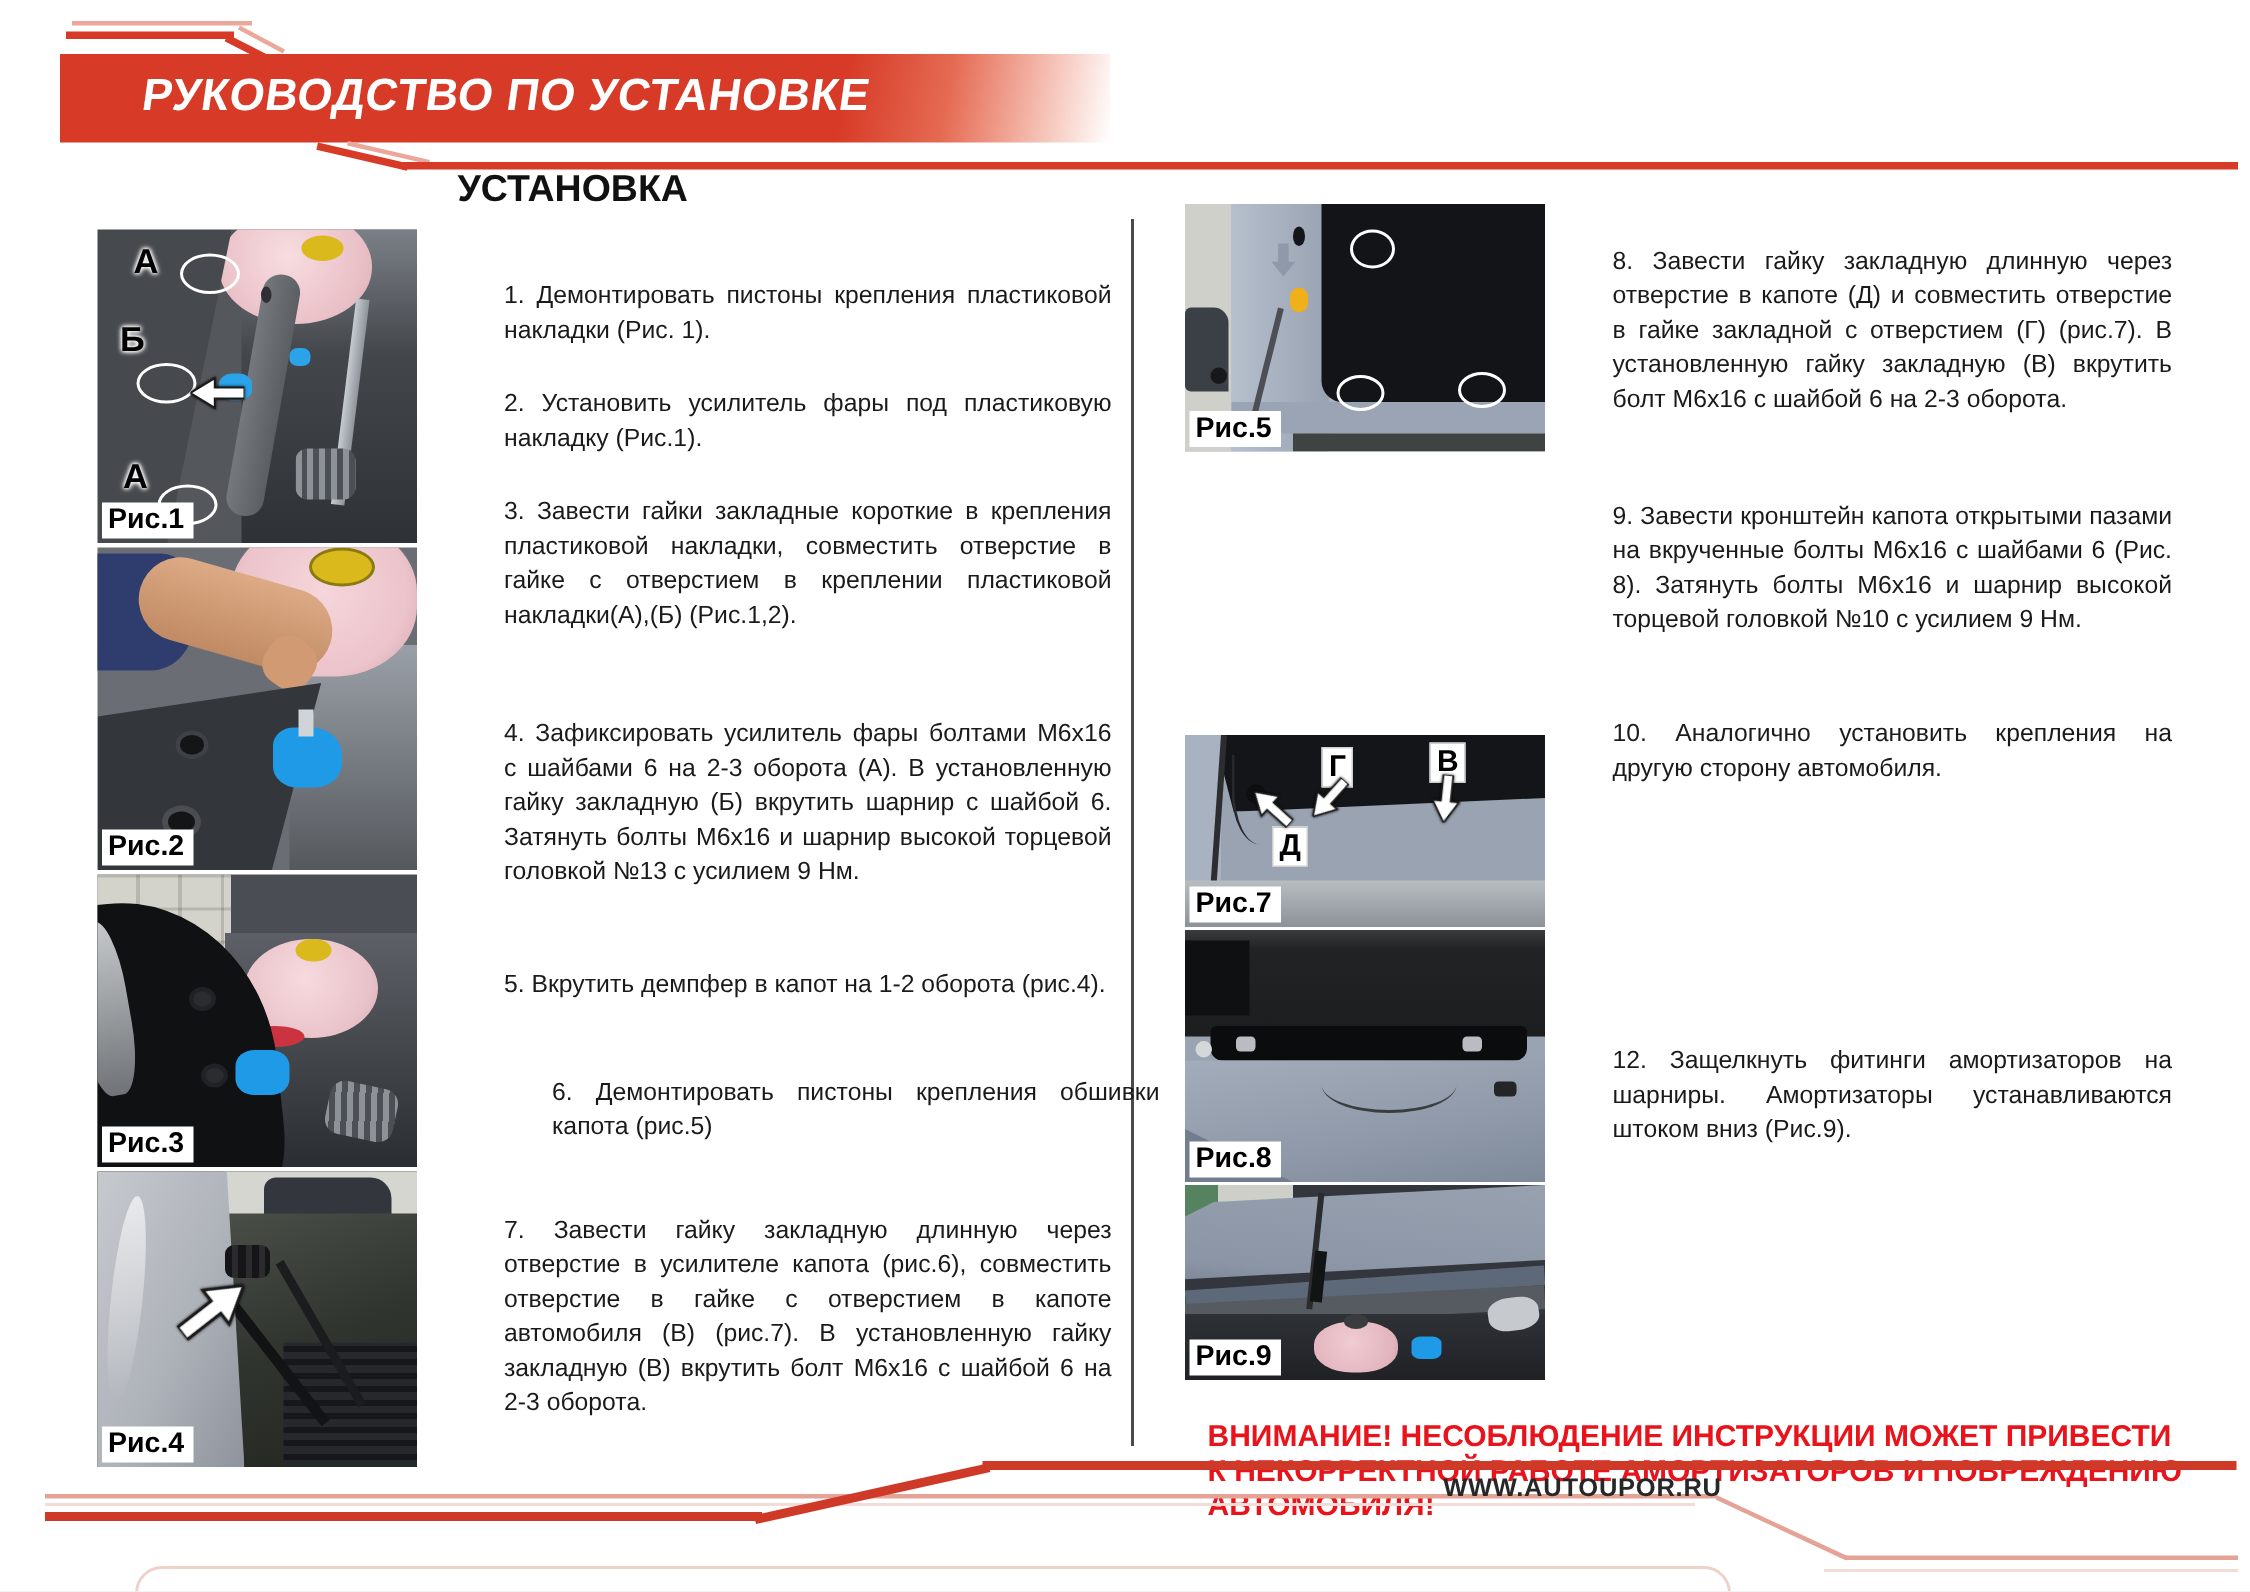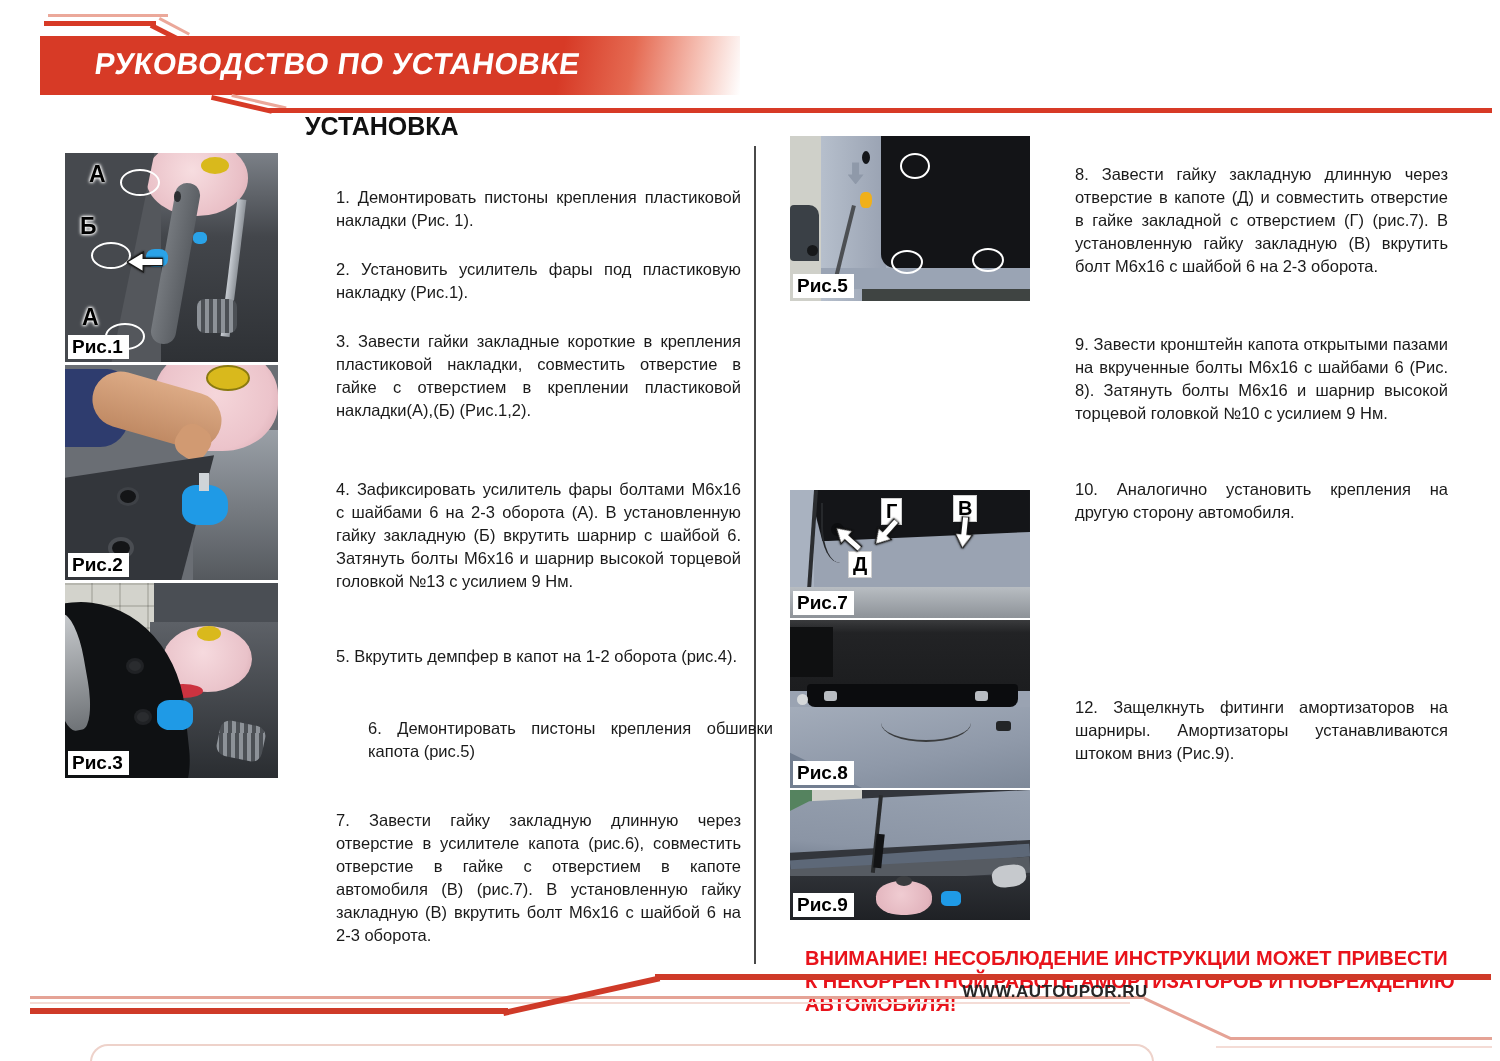--- a/index.html
+++ b/index.html
@@ -125,20 +125,35 @@
     <div class="a" style="left:46%;top:52%;width:40px;height:14px;background:#cc3340;border-radius:50%;"></div>
     <div class="a" style="left:-12%;top:8%;width:68%;height:108%;background:#0f1113;border-radius:0 70% 18% 0 / 0 55% 25% 0;transform:rotate(-6deg);"></div>
     <div class="a" style="left:-6%;top:16%;width:16%;height:60%;background:linear-gradient(180deg,#c7cacd,#6f7377);border-radius:40%;transform:rotate(-10deg);"></div>
     <div class="a" style="left:43%;top:60%;width:36px;height:30px;background:#1f9ae6;border-radius:35%;"></div>
     <div class="a" style="left:72%;top:72%;width:46px;height:36px;background:repeating-linear-gradient(80deg,#8d9298 0 4px,#4c5055 4px 8px);border-radius:10px;transform:rotate(12deg);"></div>
     <div class="a" style="left:30%;top:40%;width:12px;height:10px;background:#2a2c2f;border-radius:50%;box-shadow:0 0 0 3px #202225;"></div>
     <div class="a" style="left:34%;top:66%;width:12px;height:10px;background:#2a2c2f;border-radius:50%;box-shadow:0 0 0 3px #202225;"></div>
     <div class="fig-label">Рис.3</div>
   </div>
 
+  <div class="ph" style="left:65px; top:781px; width:213px; height:197px; background:#3a3f3b;">
+    <div class="a" style="left:40%;top:0;width:60%;height:22%;background:#d6d6d1;"></div>
+    <div class="a" style="left:52%;top:2%;width:40%;height:16%;background:#33373d;border-radius:8px 14px 0 0;"></div>
+    <div class="a" style="left:36%;top:14%;width:64%;height:86%;background:linear-gradient(160deg,#4a4f48 0%,#30342f 50%,#22251f 100%);"></div>
+    <div class="a" style="left:58%;top:58%;width:42%;height:42%;background:repeating-linear-gradient(0deg,#26292b 0 5px,#15171a 5px 9px);"></div>
+    <div class="a" style="left:38%;top:36%;width:120px;height:7px;background:#121315;transform:rotate(52deg);transform-origin:left top;"></div>
+    <div class="a" style="left:58%;top:30%;width:110px;height:6px;background:#1a1c1e;transform:rotate(60deg);transform-origin:left top;"></div>
+    <div class="a" style="left:0;top:0;width:46%;height:100%;background:linear-gradient(115deg,#c6c9ce 0%,#aeb2b9 55%,#8f939b 100%);clip-path:polygon(0 0,88% 0,100% 100%,0 100%);"></div>
+    <div class="a" style="left:4%;top:8%;width:10%;height:70%;background:linear-gradient(180deg,rgba(255,255,255,0.65),rgba(255,255,255,0));border-radius:50%;transform:rotate(6deg);"></div>
+    <div class="a" style="left:40%;top:25%;width:30px;height:22px;background:repeating-linear-gradient(90deg,#151517 0 5px,#2b2b2e 5px 9px);border-radius:6px;"></div>
+    <svg class="arrow" style="left:24%;top:38%;width:52px;height:34px;transform:rotate(-38deg);" viewBox="0 0 40 24">
+        <polygon points="0,8 22,8 22,1 40,12 22,23 22,16 0,16" fill="#ffffff" stroke="#1a1a1a" stroke-width="1.5"></polygon>
+      </svg>
+    <div class="fig-label">Рис.4</div>
+  </div>
 
   <div class="ph" style="left:790px; top:136px; width:240px; height:165px; background:#aab3c2;">
     <div class="a" style="left:0;top:0;width:13%;height:100%;background:#cfd0c9;"></div>
     <div class="a" style="left:0;top:42%;width:12%;height:34%;background:#3a4046;border-radius:4px 10px 0 4px;"></div>
     <div class="a" style="left:7%;top:66%;width:11px;height:11px;background:#16181a;border-radius:50%;"></div>
     <div class="a" style="left:13%;top:0;width:27%;height:100%;background:linear-gradient(90deg,#b6bfcc,#99a2b2);"></div>
     <div class="a" style="left:38%;top:0;width:62%;height:80%;background:#131417;border-radius:0 0 0 14px;"></div>
     <div class="a" style="left:13%;top:80%;width:87%;height:13%;background:#9aa4b4;"></div>
     <div class="a" style="left:30%;top:93%;width:70%;height:7%;background:#3f4442;"></div>
     <div class="a" style="left:24%;top:16%;width:16px;height:22px;background:#8f99a9;clip-path:polygon(50% 100%,0 55%,28% 55%,28% 0,72% 0,72% 55%,100% 55%);"></div>

